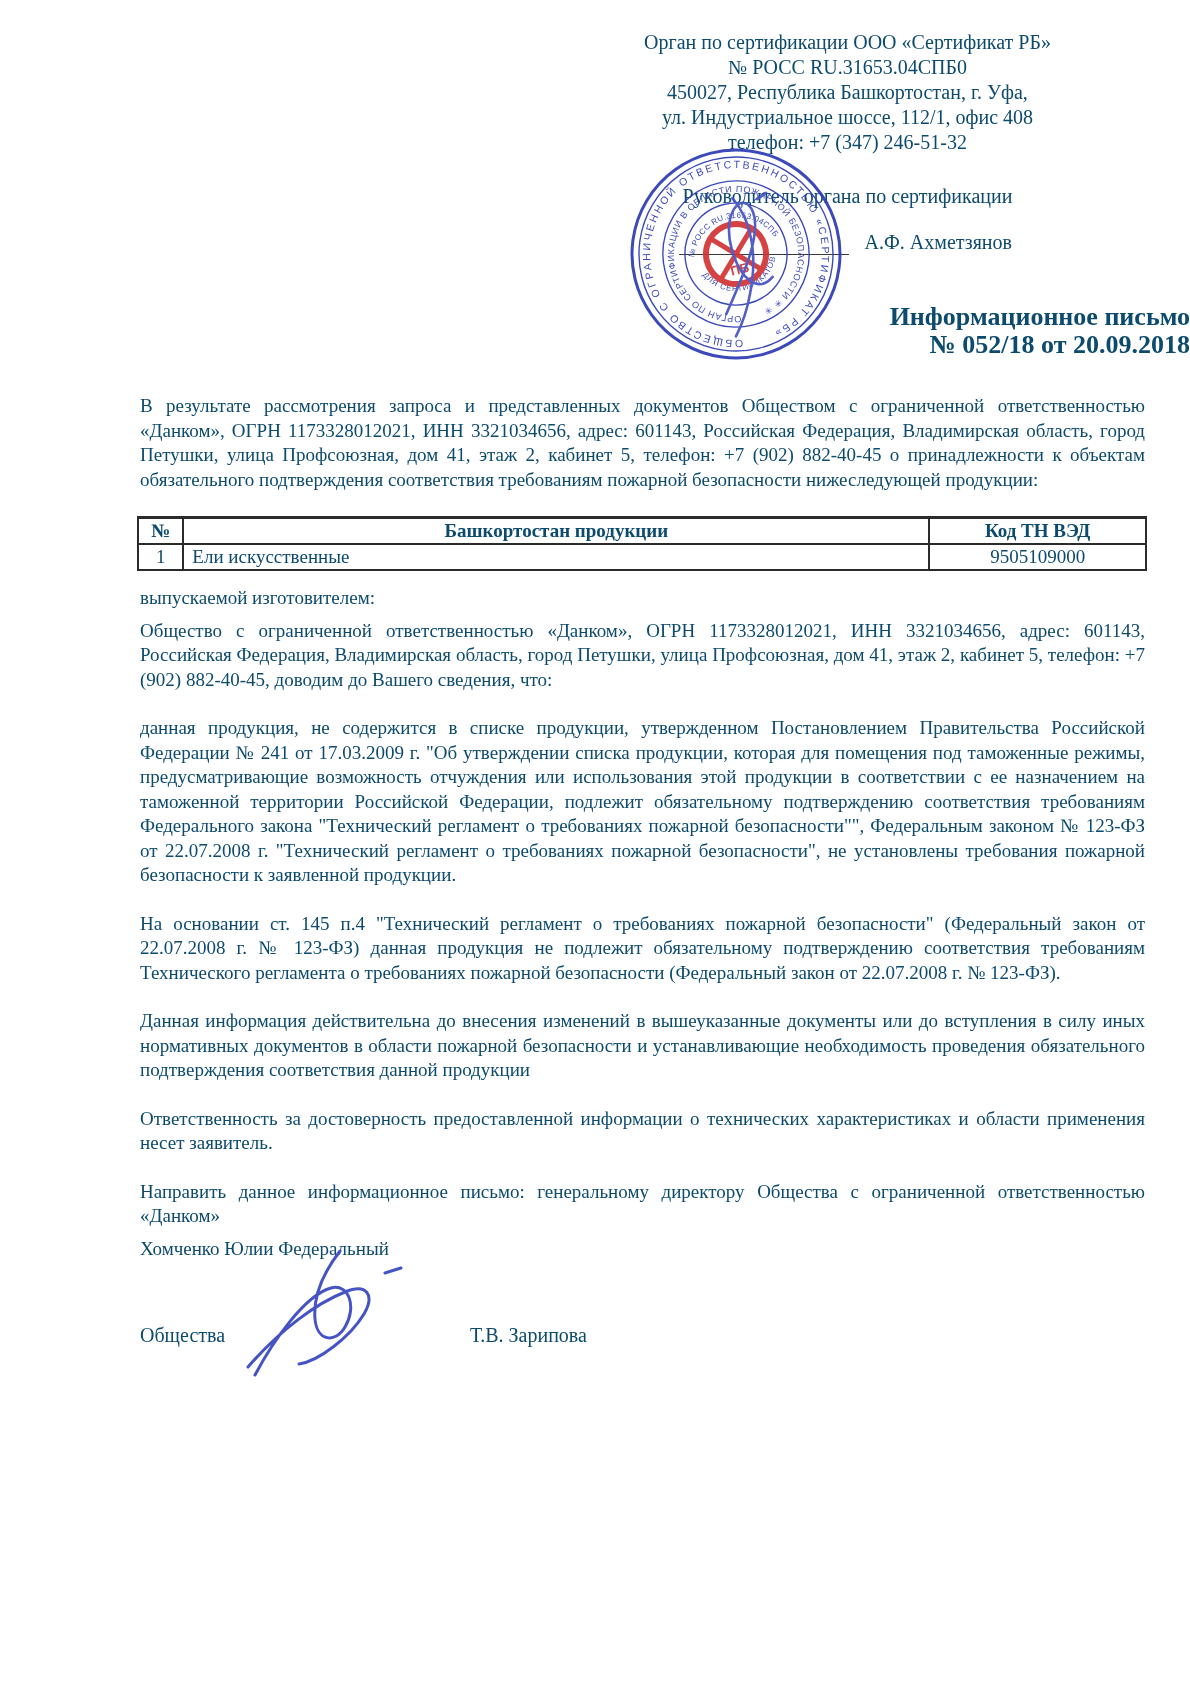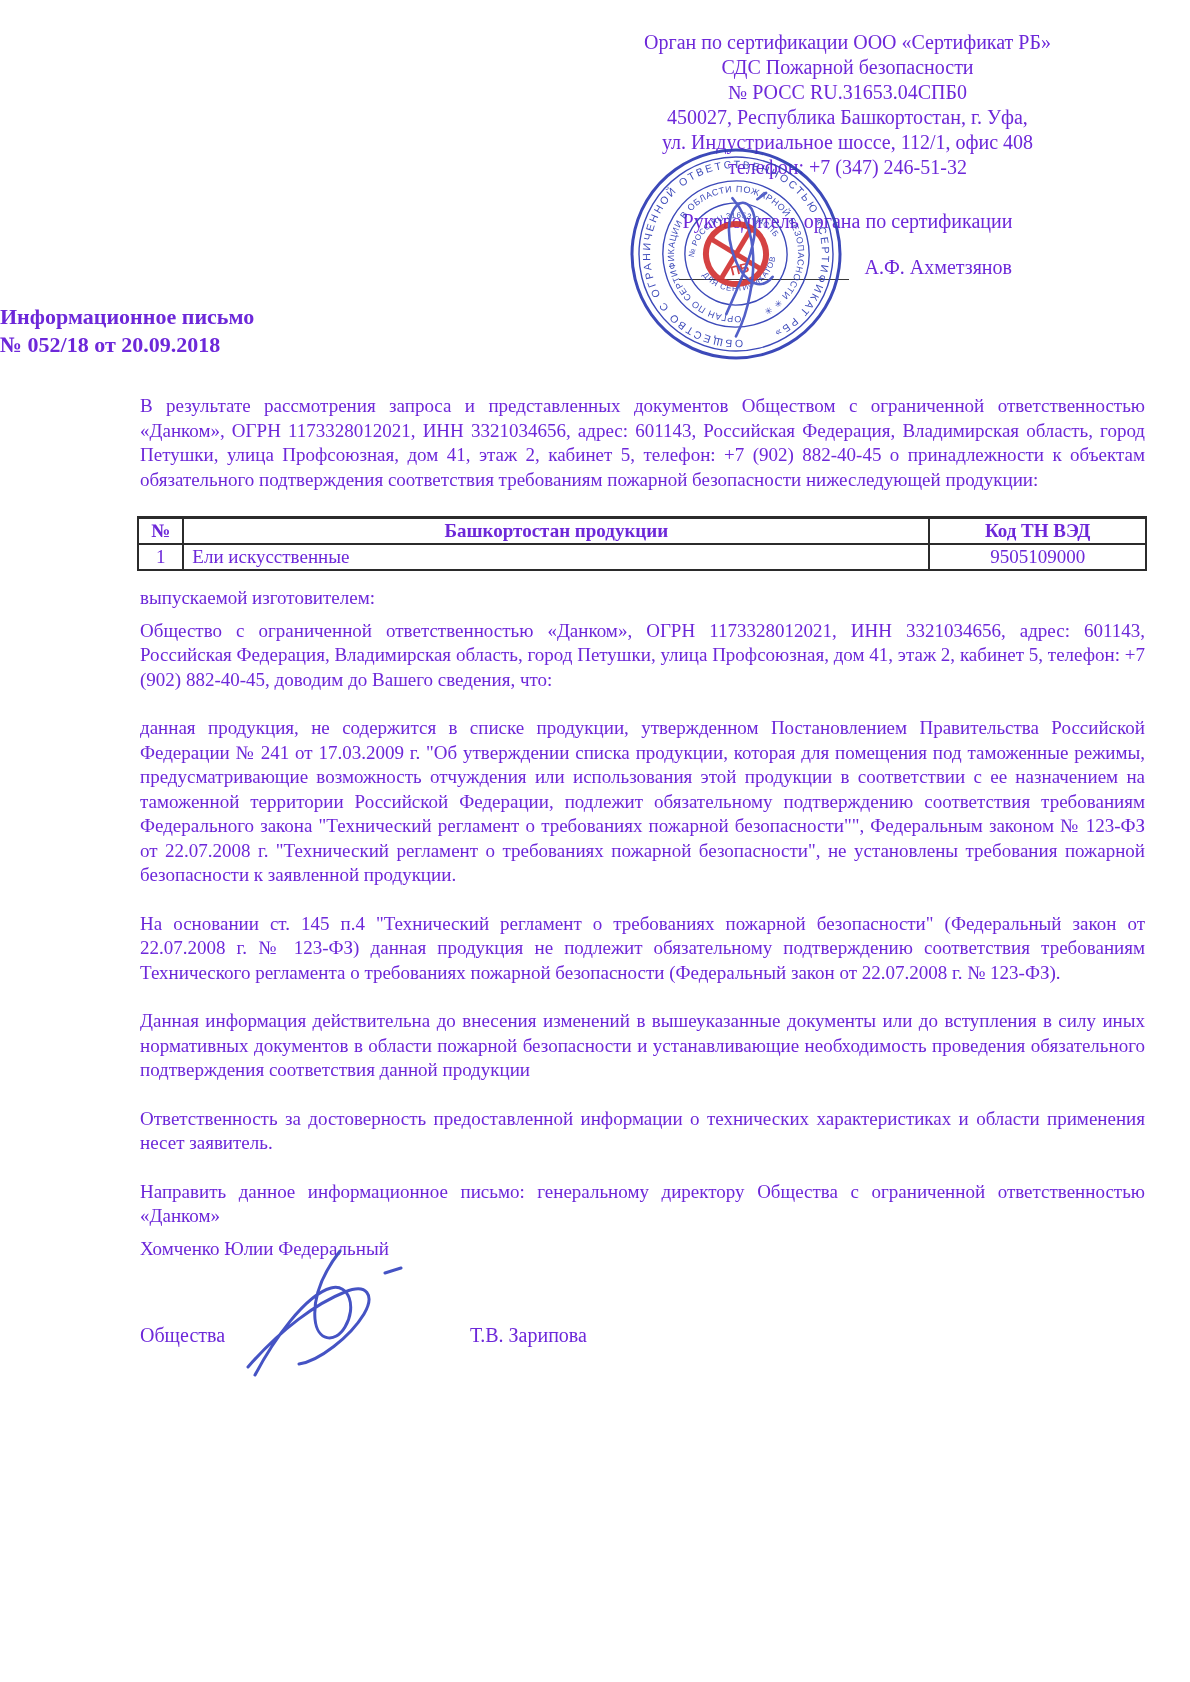--- a/index.html
+++ b/index.html
@@ -1,19 +1,19 @@
 <!DOCTYPE html>
 <html><head>
 <meta charset="utf-8">
 <style>
   html,body { margin:0; padding:0; background:#e8e8e8; }
   .page {
     position:relative; width:1190px; height:1682px; margin:0 auto;
     background:#ffffff; overflow:hidden;
-    font-family:"Liberation Serif", serif; color:#6d28d9;
+    font-family:"Liberation Serif", serif; color:#0c4a6e;
   }
 
   
   .header-block {
     position:absolute; left:505px; top:30px; width:685px;
     text-align:center; font-size:20px; line-height:25px;
   }
   .head-role { margin-top:29px; }
   .sign-row {
     margin-top:21px; display:flex; justify-content:flex-end;
@@ -24,21 +24,21 @@
   
   .stamp {
     position:absolute; left:624px; top:142px; width:224px; height:224px;
     transform:rotate(-14deg); opacity:0.93; z-index:3; pointer-events:none;
   }
   .stamp text { font-family:"Liberation Sans", sans-serif; }
 
   
   .title-block {
     position:absolute; left:0; top:303px; width:1190px;
-    text-align:left; font-weight:bold; font-size:22px; line-height:28px;
+    text-align:right; font-weight:bold; font-size:26px; line-height:28px;
   }
 
   
   .body-col {
     position:absolute; left:140px; top:386px; width:1005px;
     font-size:19px; line-height:24.5px; text-align:justify;
   }
   .body-col p { margin:8px 0 24px 0; }
   .body-col p.tight { margin-bottom:0; }
 
@@ -59,21 +59,20 @@
   .expert-name { position:absolute; left:470px; top:1324px; font-size:20px; }
   .expert-sig { position:absolute; left:243px; top:1243px; width:190px; height:150px; z-index:2; }
 </style>
 </head>
 <body>
 
 <div class="page">
 
   <div class="header-block">
     <div>Орган по сертификации ООО «Сертификат РБ»</div>
-    <div>СДС Пожарной безопасности</div>
     <div>№ РОСС RU.31653.04СПБ0</div>
     <div>450027, Республика Башкортостан, г. Уфа,</div>
     <div>ул. Индустриальное шоссе, 112/1, офис 408</div>
     <div>телефон: +7 (347) 246-51-32</div>
     <div class="head-role">Руководитель органа по сертификации</div>
     <div class="sign-row">
       <span class="sig-underline"></span>
       <span>А.Ф. Ахметзянов</span>
     </div>
   </div>

